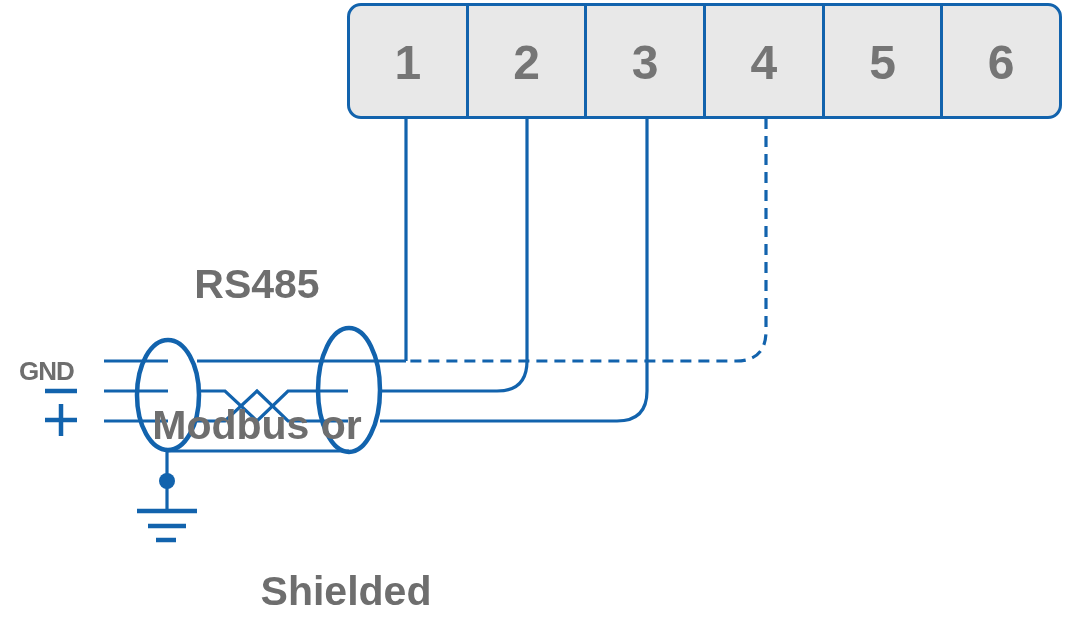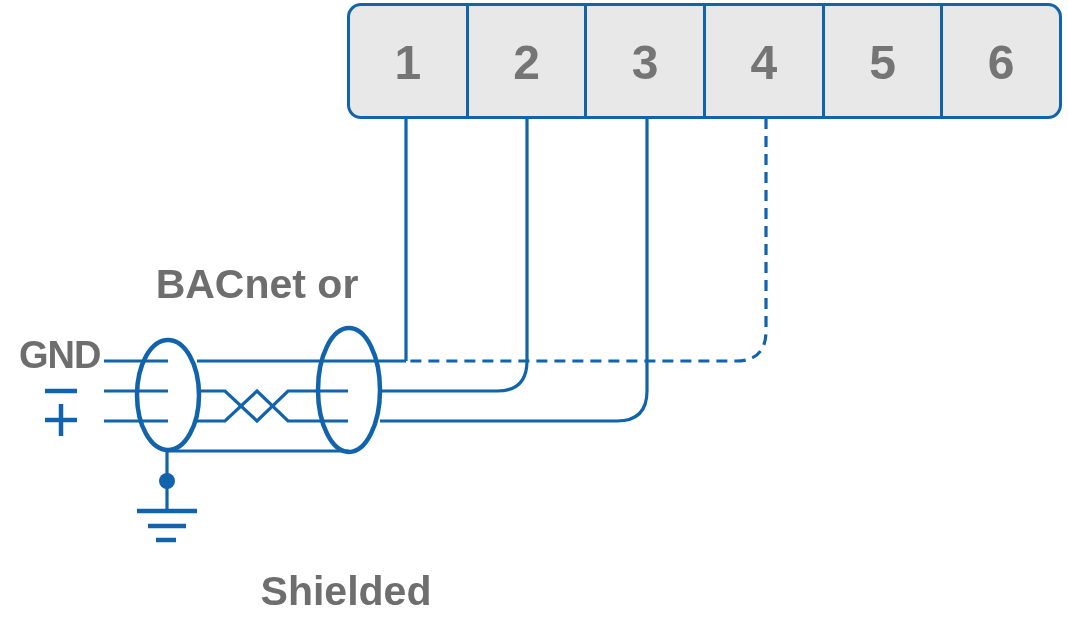--- a/index.html
+++ b/index.html
@@ -25,21 +25,21 @@
   #wiring-svg{position:absolute;left:0;top:0;width:1068px;height:618px;}
   .wire{stroke:var(--blue);stroke-width:3.2;fill:none;}
   .wire-dashed{stroke:var(--blue);stroke-width:3.2;fill:none;stroke-dasharray:11 7;}
   .cable-outline{stroke:var(--blue);stroke-width:4.5;fill:none;}
   .sym{stroke:var(--blue);stroke-width:4.5;fill:none;}
   .dot{fill:var(--blue);stroke:none;}
   
   .diagram-label{
     position:absolute;color:var(--gray);font-weight:bold;white-space:pre;
   }
-  #gnd-label{left:19px;top:336px;font-size:38px;line-height:38px;letter-spacing:-1px;}
+  #gnd-label{left:19px;top:352px;font-size:26px;line-height:38px;letter-spacing:-1px;}
   #bus-label{
     left:257px;top:167px;transform:translateX(-50%);
     font-size:41px;line-height:47px;text-align:center;
   }
   #cable-label{
     left:346px;top:471px;transform:translateX(-50%);
     font-size:41px;line-height:48px;text-align:center;
   }
 </style>
 </head>
@@ -95,21 +95,22 @@
       <span>5</span>
     </div>
     <div class="cell">
       <span>6</span>
     </div>
   </div>
 
   <div class="diagram-label" id="gnd-label">GND</div>
 
   <div class="diagram-label" id="bus-label">
-    <div>BACnet or</div>
+    <div>RS485</div>
+    <div>Modbus or</div>
   </div>
 
   <div class="diagram-label" id="cable-label">
     <div>Shielded</div>
     
     
   </div>
 
 </div>
 

